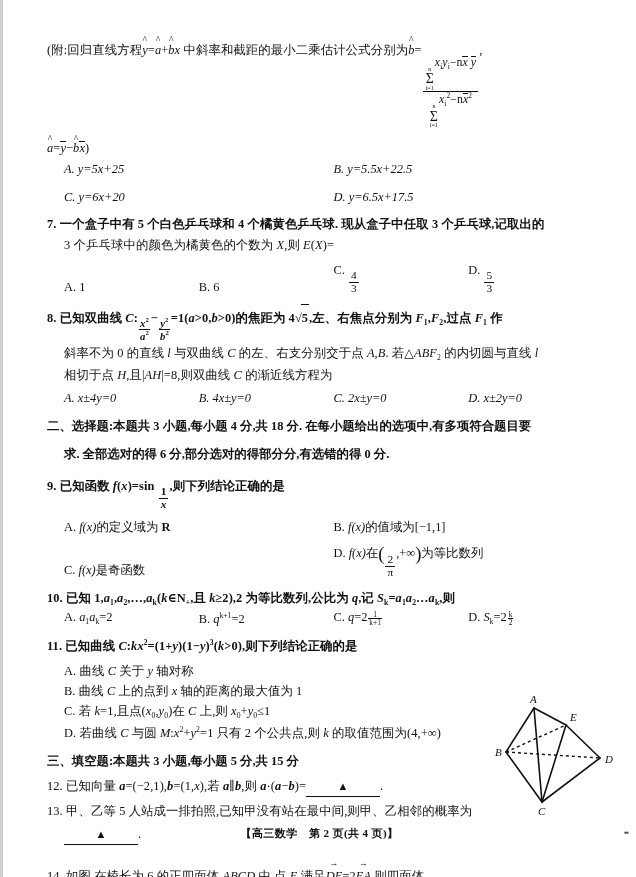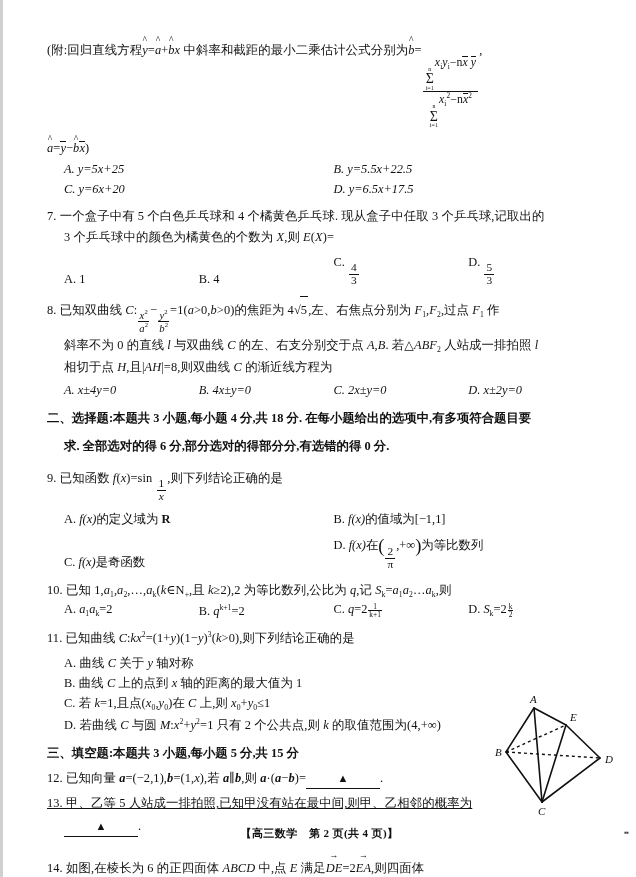--- a/index.html
+++ b/index.html
@@ -29,40 +29,40 @@
 
   
   .line {
     font-size: 12.4px;
     line-height: 1.62;
     letter-spacing: 0.1px;
     white-space: nowrap;
   }
   .blk { margin-bottom: 2px; }
   .indent { padding-left: 17px; }
-  .q { margin-top: 9px; }
+  .q { margin-top: 9px; font-weight: bold; }
   .sec {
     font-weight: bold;
     font-size: 12.4px;
     margin-top: 10px;
     line-height: 1.62;
   }
 
   
   i, .mi {
     font-family: "Liberation Serif", "DejaVu Serif", serif;
     font-style: italic;
   }
 
   
   .opts {
     display: flex;
     font-size: 12.4px;
     padding-left: 17px;
-    margin-top: 5px;
+    margin-top: 13px;
     align-items: flex-end;
   }
   .opts.two > div { width: 50%; }
   .opts.four > div { width: 25%; }
   .opt { white-space: nowrap; }
 
   
   .frac {
     display: inline-flex;
     flex-direction: column;
@@ -213,21 +213,21 @@
       <div class="opt mi">C. y=6x+20</div>
       <div class="opt mi">D. y=6.5x+17.5</div>
     </div>
 
     <div class="line q">7. 一个盒子中有 5 个白色乒乓球和 4 个橘黄色乒乓球. 现从盒子中任取 3 个乒乓球,记取出的</div>
     <div class="line indent">
       <span>3 个乒乓球中的颜色为橘黄色的个数为 </span><span class="mi">X</span><span>,则 </span><span class="mi">E</span><span>(</span><span class="mi">X</span><span>)=</span>
     </div>
     <div class="opts four" style="margin-top:8px;">
       <div class="opt">A. 1</div>
-      <div class="opt">B. 4</div>
+      <div class="opt">B. 6</div>
       <div class="opt">
         <span>C.</span>
         <span class="frac">
           <span class="num">4</span>
           <span class="den">3</span>
         </span>
       </div>
       <div class="opt">
         <span>D.</span>
         <span class="frac">
@@ -240,21 +240,21 @@
     <div class="line q" style="line-height:2.2;">
       <span>8. 已知双曲线 </span><span class="mi">C</span><span>:</span><span class="sfrac" style="font-size:0.86em;">
         <span class="num"><i>x</i><sup>2</sup></span>
         <span class="den"><i>a</i><sup>2</sup></span>
       </span><span>−</span><span class="sfrac" style="font-size:0.86em;">
         <span class="num"><i>y</i><sup>2</sup></span>
         <span class="den"><i>b</i><sup>2</sup></span>
       </span><span>=1(</span><span class="mi">a</span><span>&gt;0,</span><span class="mi">b</span><span>&gt;0)的焦距为 4</span><span class="sqrt"><span class="rad">√</span><span class="rnd">5</span></span><span>,左、右焦点分别为 </span><span class="mi">F</span><sub>1</sub><span>,</span><span class="mi">F</span><sub>2</sub><span>,过点 </span><span class="mi">F</span><sub>1</sub><span> 作</span>
     </div>
     <div class="line indent">
-      <span>斜率不为 0 的直线 </span><span class="mi">l</span><span> 与双曲线 </span><span class="mi">C</span><span> 的左、右支分别交于点 </span><span class="mi">A</span><span>,</span><span class="mi">B</span><span>. 若△</span><span class="mi">ABF</span><sub>2</sub><span> 人站成一排拍照 </span><span class="mi">l</span>
+      <span>斜率不为 0 的直线 </span><span class="mi">l</span><span> 与双曲线 </span><span class="mi">C</span><span> 的左、右支分别交于点 </span><span class="mi">A</span><span>,</span><span class="mi">B</span><span>. 若△</span><span class="mi">ABF</span><sub>2</sub><span> 的内切圆与直线 </span><span class="mi">l</span>
     </div>
     <div class="line indent">
       <span>相切于点 </span><span class="mi">H</span><span>,且|</span><span class="mi">AH</span><span>|=8,则双曲线 </span><span class="mi">C</span><span> 的渐近线方程为</span>
     </div>
     <div class="opts four" style="margin-top:6px;">
       <div class="opt mi">A. x±4y=0</div>
       <div class="opt mi">B. 4x±y=0</div>
       <div class="opt mi">C. 2x±y=0</div>
       <div class="opt mi">D. x±2y=0</div>
     </div>
@@ -327,21 +327,21 @@
     <div class="line indent">
       <span>D. 若曲线 </span><i>C</i><span> 与圆 </span><i>M</i><span>:</span><i>x</i><sup>2</sup><span>+</span><i>y</i><sup>2</sup><span>=1 只有 2 个公共点,则 </span><i>k</i><span> 的取值范围为(4,+∞)</span>
     </div>
 
     <div class="sec" style="margin-top:8px;">三、填空题:本题共 3 小题,每小题 5 分,共 15 分</div>
 
     <div class="line" style="margin-top:5px;">
       <span>12. 已知向量 </span><b class="mi">a</b><span>=(−2,1),</span><b class="mi">b</b><span>=(1,</span><i>x</i><span>),若 </span><b class="mi">a</b><span>∥</span><b class="mi">b</b><span>,则 </span><b class="mi">a</b><span>·</span><span>(</span><b class="mi">a</b><span>−</span><b class="mi">b</b><span>)=</span><span class="blank"><span class="tri">▲</span></span><span>.</span>
     </div>
 
-    <div class="line" style="margin-top:4px;text-decoration:underline;">
+    <div class="line" style="margin-top:4px;">
       <span>13. 甲、乙等 5 人站成一排拍照,已知甲没有站在最中间,则甲、乙相邻的概率为</span>
     </div>
     <div class="line indent" style="margin-top:3px;">
       <span class="blank"><span class="tri">▲</span></span><span>.</span>
     </div>
 
     <div class="line" style="margin-top:20px;">
       <span>14. 如图,在棱长为 6 的正四面体 </span><i>ABCD</i><span> 中,点 </span><i>E</i><span> 满足</span><i class="vecarrow">DE</i><span>=2</span><i class="vecarrow">EA</i><span>,则四面体</span>
     </div>
     <div class="line indent">

